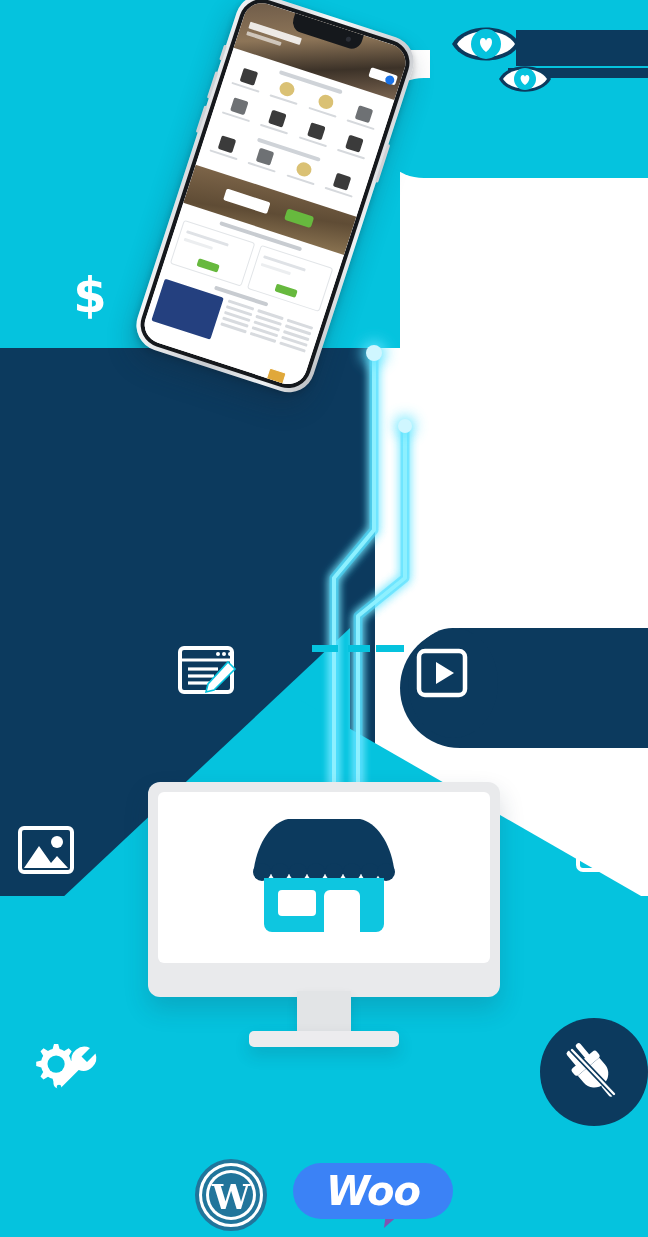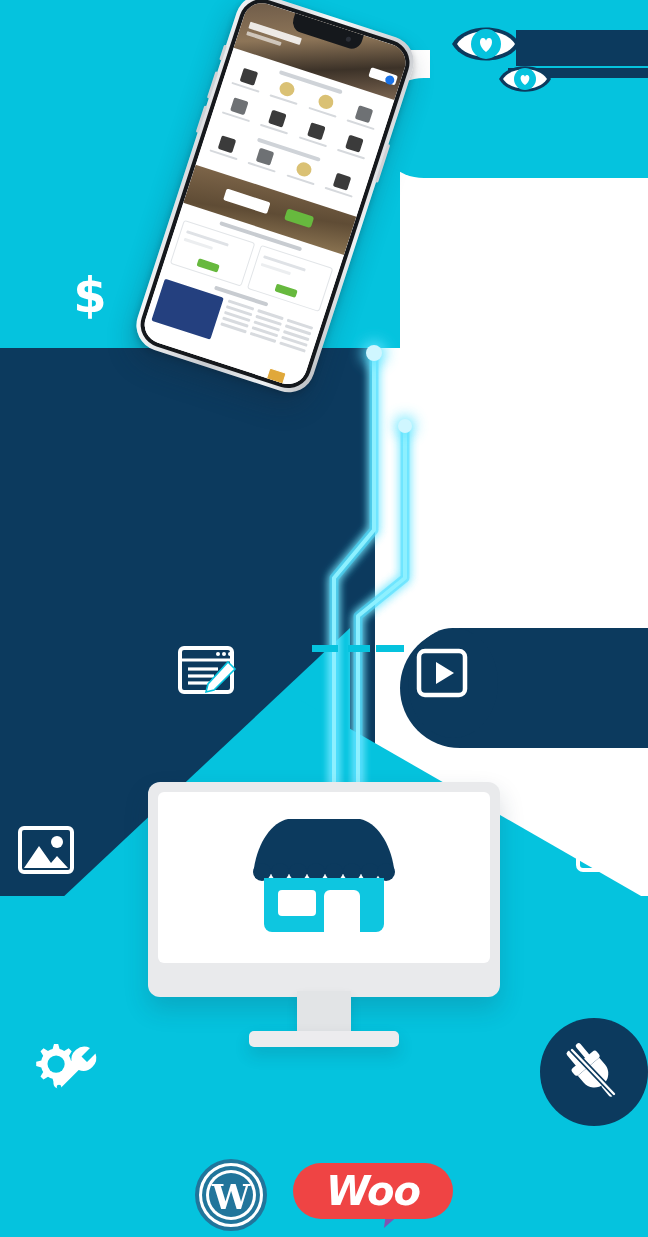--- a/index.html
+++ b/index.html
@@ -165,21 +165,21 @@
     position:absolute;left:50%;transform:translateX(-50%);top:249px;
     width:150px;height:16px;background:#ececee;border-radius:5px;
     box-shadow:0 8px 16px rgba(25,50,70,.16);
   }
 
   
   .logos{position:absolute;left:0;top:1152px;width:648px;height:85px;display:flex;align-items:center;justify-content:center;gap:26px;}
   .wp-logo{width:72px;height:72px;}
   .woo-logo{position:relative;width:160px;height:64px;}
   .woo-bubble{
-    position:absolute;left:0;top:0;width:160px;height:56px;background:#ef4444;border-radius:28px;
+    position:absolute;left:0;top:0;width:160px;height:56px;background:#3b82f6;border-radius:28px;
     display:flex;align-items:center;justify-content:center;
   }
   .woo-tail{position:absolute;left:92px;top:50px;width:0;height:0;
     border-left:14px solid #7f54b3;border-bottom:16px solid transparent;transform:rotate(8deg);}
   .woo-text{color:#fff;font-family:"DejaVu Sans",sans-serif;font-weight:bold;font-style:italic;font-size:40px;letter-spacing:-1px;line-height:1;}
 
   :root{ --cy:#05c3de; --nv:#0c3a5e; --wh:#ffffff; }
 </style>
 </head>
 <body>

